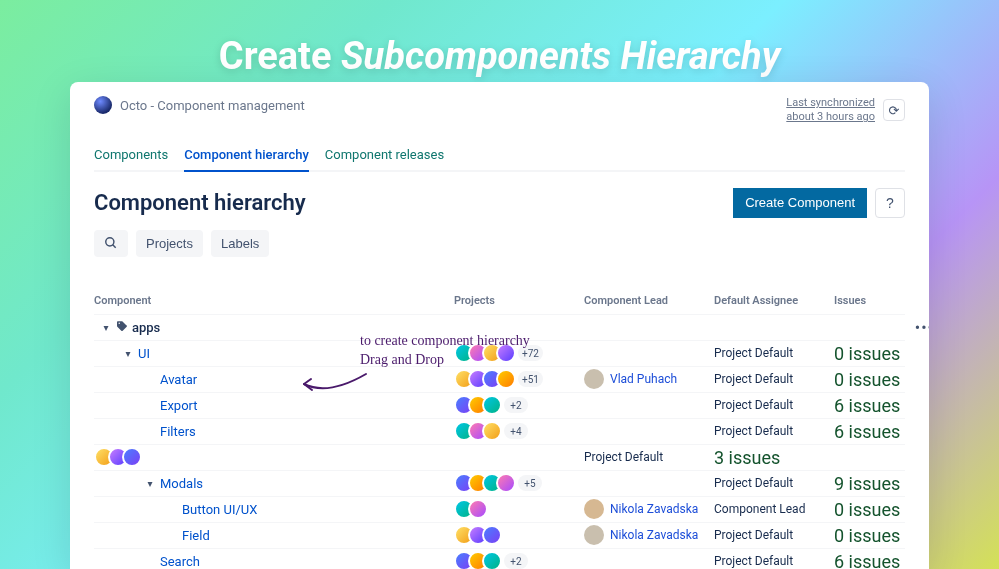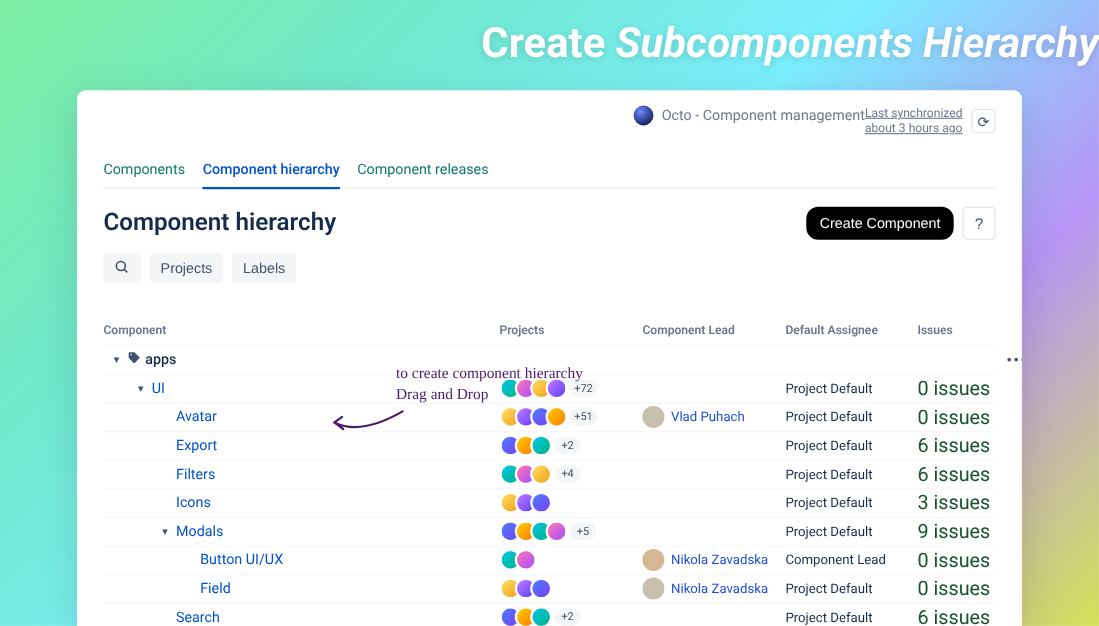--- a/index.html
+++ b/index.html
@@ -5,43 +5,43 @@
     * { box-sizing: border-box; margin: 0; padding: 0; }
     body {
       width: 999px;
       height: 569px;
       font-family: -apple-system, BlinkMacSystemFont, "Segoe UI", Roboto, sans-serif;
       background: linear-gradient(135deg, #7bed9f 0%, #70e8cc 25%, #7befff 50%, #b794f6 75%, #d4e157 100%);
       overflow: hidden;
       position: relative;
     }
     .hero-title {
-      text-align: right;
+      text-align: center;
       color: white;
       font-size: 38px;
       font-weight: 700;
-      padding-top: 18px;
+      padding-top: 34px;
       text-shadow: 0 2px 8px rgba(0,0,0,0.15);
     }
     .hero-title em { font-style: italic; }
     .app-card {
       position: absolute;
       top: 82px;
       left: 70px;
       right: 70px;
       bottom: 0;
       background: #fff;
       border-radius: 8px 8px 0 0;
       box-shadow: 0 10px 40px rgba(0,0,0,0.12);
       padding: 14px 24px 0 24px;
       overflow: hidden;
     }
     .header-row {
       display: flex;
-      justify-content: flex-end;
+      justify-content: space-between;
       align-items: flex-start;
     }
     .brand {
       display: flex;
       align-items: center;
       gap: 8px;
       color: #6B778C;
       font-size: 13px;
     }
     .brand-icon {
@@ -62,21 +62,21 @@
       border-bottom: 2px solid #f4f5f7;
       margin-top: 16px;
       font-size: 13px;
     }
     .tab { color:#0f766e; padding:6px 0 8px; cursor:pointer; }
     .tab.active { color:#0052CC; border-bottom:2px solid #0052CC; margin-bottom:-2px; font-weight:500;}
     .heading-row {
       display:flex; justify-content:space-between; align-items:center; margin-top:16px;
     }
     .heading-row h1 { font-size:22px; color:#172B4D; font-weight:600; }
-    .btn-primary { background:#000000; color:#fff; border:none; border-radius:11px; padding:7px 12px; font-size:13px; cursor:pointer; font-weight:500;}
+    .btn-primary { background:#0369a1; color:#fff; border:none; border-radius:0; padding:7px 12px; font-size:13px; cursor:pointer; font-weight:500;}
     .btn-help { width:30px; height:30px; border:1px solid #dfe1e6; border-radius:4px; background:#fff; cursor:pointer; color:#42526E; font-size:14px;}
     .filters-row { display:flex; gap:8px; margin-top:12px; }
     .filter-btn {
       background:#f4f5f7; border:none; border-radius:4px; padding:6px 10px; font-size:13px; color:#42526E; cursor:pointer;
       display:flex; align-items:center; justify-content:center;
     }
     .filter-btn.icon-btn { width:34px; font-size:15px; }
     .table { margin-top:16px; }
     .table-head {
       display:grid;
@@ -269,24 +269,20 @@
             <div class="proj-dot c4"></div>
             <div class="proj-dot c5"></div>
             <div class="proj-more">+4</div>
           </div>
           <div class="lead-cell"></div>
           <div class="assignee-cell">Project Default</div>
           <div class="issues-cell"><a href="#">6 issues</a></div>
           <div class="more-cell"></div>
         </div>
         <div class="row">
-          <div class="name-cell" style="padding-left: 50px;">
-            <span style="width: 12px;"></span>
-            <span>Icons</span>
-          </div>
           <div class="proj-cell">
             <div class="proj-dot c5"></div>
             <div class="proj-dot c6"></div>
             <div class="proj-dot c1"></div>
           </div>
           <div class="lead-cell"></div>
           <div class="assignee-cell">Project Default</div>
           <div class="issues-cell"><a href="#">3 issues</a></div>
           <div class="more-cell"></div>
         </div>

